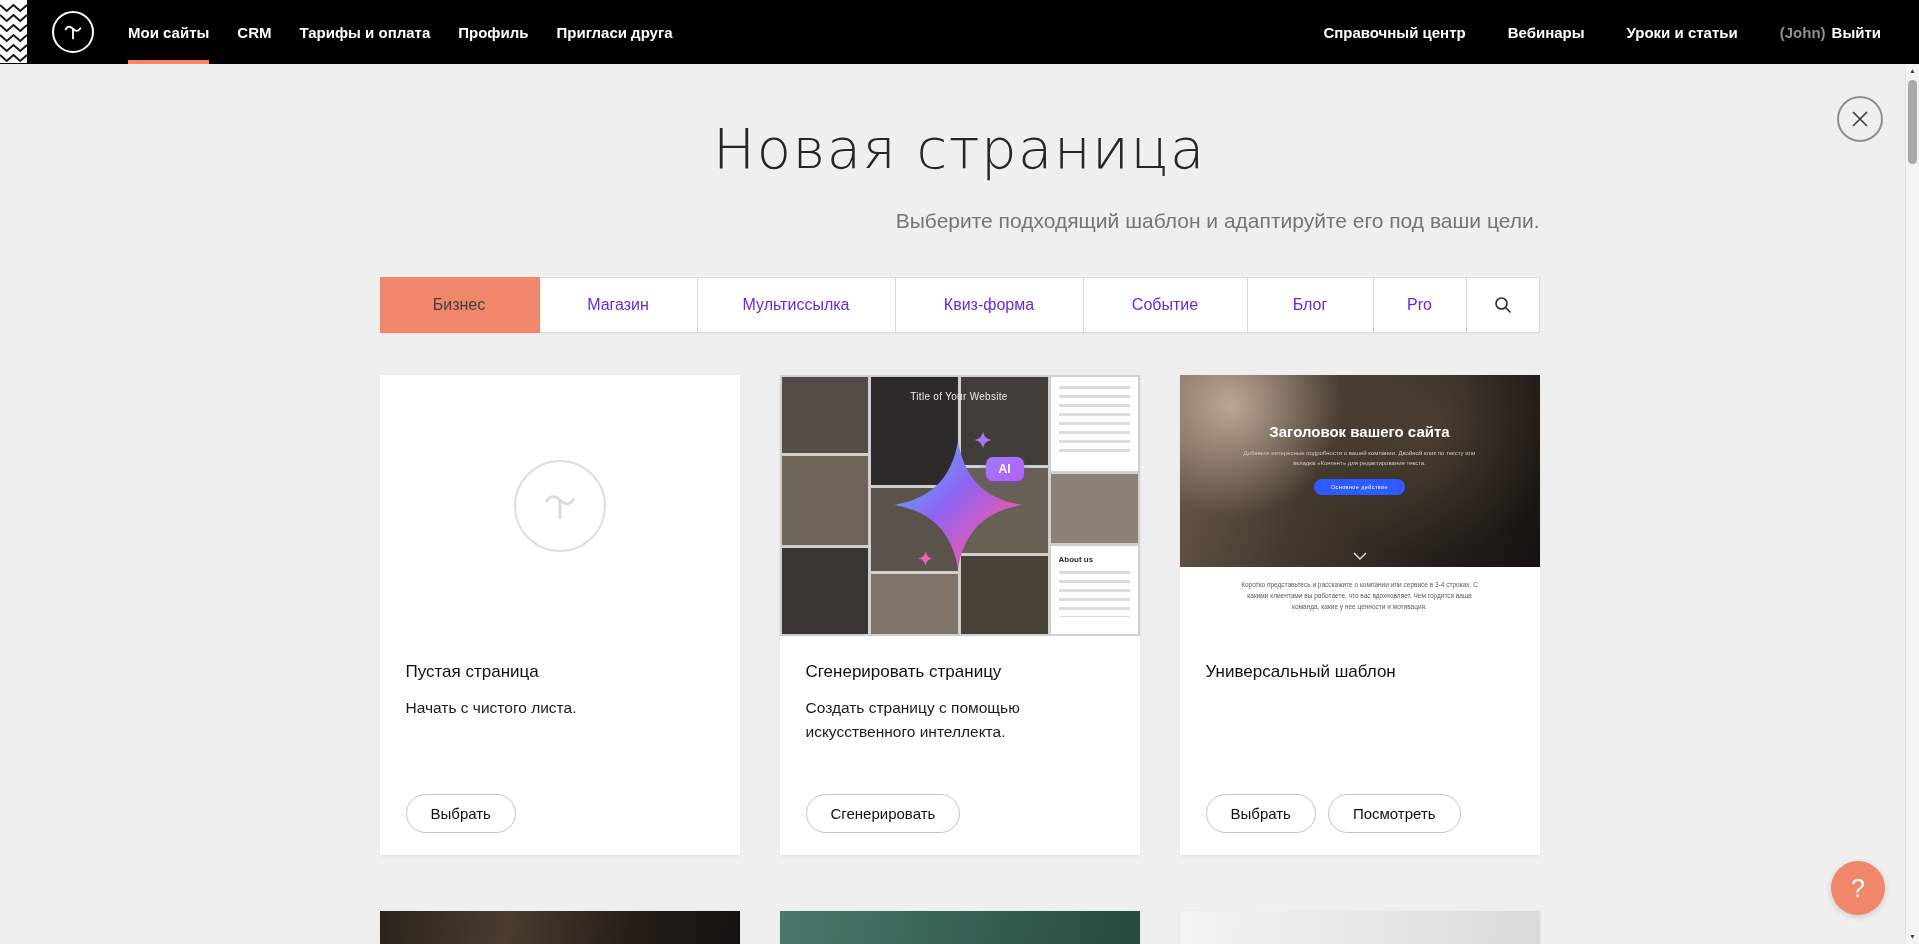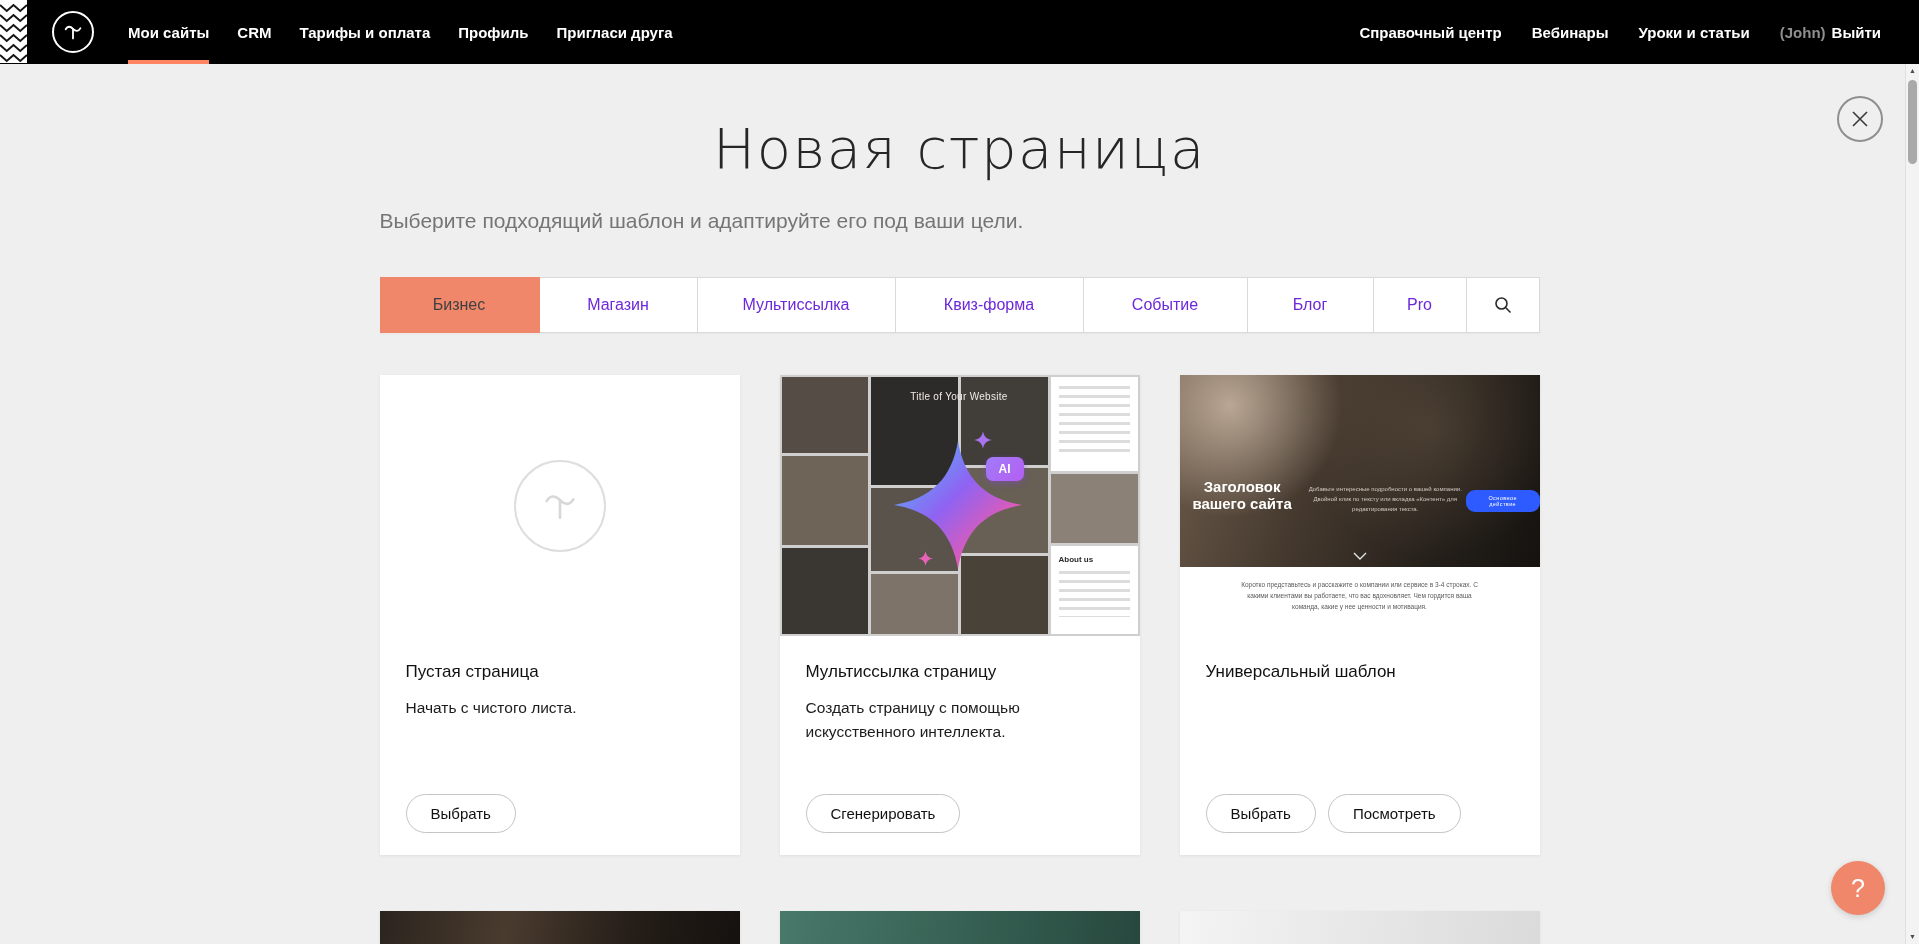--- a/index.html
+++ b/index.html
@@ -5,34 +5,34 @@
   *{margin:0;padding:0;box-sizing:border-box}
   html,body{width:1919px;height:944px;overflow:hidden}
   body{font-family:"Liberation Sans","DejaVu Sans",sans-serif;background:#fff}
   .app{position:relative;width:1919px;height:944px;background:var(--page-bg,#efefef);overflow:hidden}
 
   
   .navbar{position:relative;z-index:5;height:64px;background:var(--navbar-bg,#000);display:flex;align-items:center;padding:0 38px 0 44px}
   .zigzag{position:absolute;left:0;top:0;width:27px;height:63px;background:#fff;display:flex;align-items:center;justify-content:center}
   .logo{width:42px;height:42px;border:2px solid #fff;border-radius:50%;display:flex;align-items:center;justify-content:center;flex:0 0 auto;cursor:pointer;margin-left:8px}
   .nav-left{display:flex;align-items:stretch;height:64px;margin-left:34px}
-  .nav-right{display:flex;align-items:center;margin-left:auto;gap:30px}
+  .nav-right{display:flex;align-items:center;margin-left:auto;gap:42px}
   .nav-item{display:flex;align-items:center;padding:4px 0 0 0;margin-right:28px;color:#fff;font-size:15px;font-weight:700;cursor:pointer;border-bottom:4px solid transparent;white-space:nowrap}
   .nav-item.active{border-bottom-color:var(--accent-underline,#ff8562)}
   .nav-right .nav-item{margin-right:0;border-bottom:none;padding:0}
   .nav-user{display:flex;gap:6px}
   .nav-user .user{color:#8f8f8f;font-weight:700}
 
   
   .close-btn{position:absolute;top:96px;left:1837px;width:46px;height:46px;border-radius:50%;border:2px solid #8f8f8f;background:transparent;display:flex;align-items:center;justify-content:center;cursor:pointer;z-index:6}
 
   
   .content{width:1160px;margin:0 auto}
   .page-title{margin-top:52px;text-align:center;font-family:"DejaVu Sans","Liberation Sans",sans-serif;font-weight:200;font-size:56px;letter-spacing:1.5px;color:#262626}
-  .page-subtitle{margin-top:28px;text-align:left;font-size:21px;font-weight:300;color:#757575}
+  .page-subtitle{margin-top:28px;text-align:right;font-size:21px;font-weight:300;color:#757575}
 
   
   .tabs{margin-top:44px;display:flex;height:56px;background:#fff;border:1px solid #d9d9d9;box-shadow:0 1px 2px rgba(0,0,0,.04)}
   .tab{display:flex;align-items:center;justify-content:center;font-size:16px;color:#6d28d9;border-right:1px solid #d9d9d9;cursor:pointer;background:#fff}
   .tab:last-child{border-right:none}
   .tab:nth-child(1){flex:0 0 158px}
   .tab:nth-child(2){flex:0 0 158px}
   .tab:nth-child(3){flex:0 0 198px}
   .tab:nth-child(4){flex:0 0 188px}
   .tab:nth-child(5){flex:0 0 164px}
@@ -62,21 +62,21 @@
   .mini-lines{margin:9px 8px;height:72px;background:repeating-linear-gradient(to bottom,#dcdcdc 0 3px,transparent 3px 9px)}
   .about-block{padding:9px 8px}
   .about-title{font-size:8px;font-weight:700;color:#2a2a2a}
   .about-lines{margin-top:7px;height:46px;background:repeating-linear-gradient(to bottom,#dcdcdc 0 3px,transparent 3px 9px)}
   .star-big{position:absolute;left:112px;top:64px}
   .star-sm-a{position:absolute;left:194px;top:56px}
   .star-sm-b{position:absolute;left:138px;top:176px}
   .ai-badge{position:absolute;left:206px;top:82px;width:38px;height:24px;border-radius:7px;background:linear-gradient(135deg,#a07cf8,#b55ef2);color:#fff;font-size:12px;font-weight:700;display:flex;align-items:center;justify-content:center;box-shadow:0 2px 6px rgba(130,70,230,.45)}
 
   
-  .hero{position:relative;height:192px;display:flex;align-items:center;text-align:center;padding-top:48px;
+  .hero{position:relative;height:192px;display:flex;flex-direction:column;align-items:center;text-align:center;padding-top:48px;
     background:
       radial-gradient(circle at 14% 16%, rgba(216,196,176,.75), rgba(216,196,176,0) 32%),
       radial-gradient(circle at 70% 28%, rgba(125,104,82,.35), transparent 45%),
       linear-gradient(110deg,#6d5c4c 0%,#463a2f 38%,#241f1a 75%,#15120f 100%)}
   .hero-title{font-size:15px;font-weight:700;color:#fff}
   .hero-sub{margin-top:8px;width:232px;font-size:6px;line-height:1.7;color:#cfc9c2}
   .hero-btn{margin-top:11px;background:var(--preview-button,#2e5bff);color:#fff;border:none;border-radius:9px;padding:5px 17px;font-size:5.5px;letter-spacing:.4px;font-family:inherit}
   .hero-chevron{position:absolute;bottom:7px;left:50%;transform:translateX(-50%);line-height:0}
   .tpl-body{height:69px;background:#fff;display:flex;justify-content:center;padding-top:12px}
   .tpl-body p{width:238px;font-size:6.5px;line-height:1.7;color:#5a5a5a;text-align:center}
@@ -224,21 +224,21 @@
               </svg>
           </div>
           <div class="star-sm-b">
             <svg width="15" height="15" viewBox="0 0 64 64">
                 <path fill="#e862b8" d="M32 1 C35 19 45 29 63 32 C45 35 35 45 32 63 C29 45 19 35 1 32 C19 29 29 19 32 1 Z"></path>
               </svg>
           </div>
           <div class="ai-badge">AI</div>
         </div>
         <div class="card-body">
-          <div class="card-title">Мультиссылка страницу</div>
+          <div class="card-title">Сгенерировать страницу</div>
           <div class="card-desc">Создать страницу с помощью искусственного интеллекта.</div>
         </div>
         <div class="card-actions">
           <button class="pill">Сгенерировать</button>
         </div>
       </div>
 
       <div class="card">
         <div class="card-img">
           <div class="hero">

